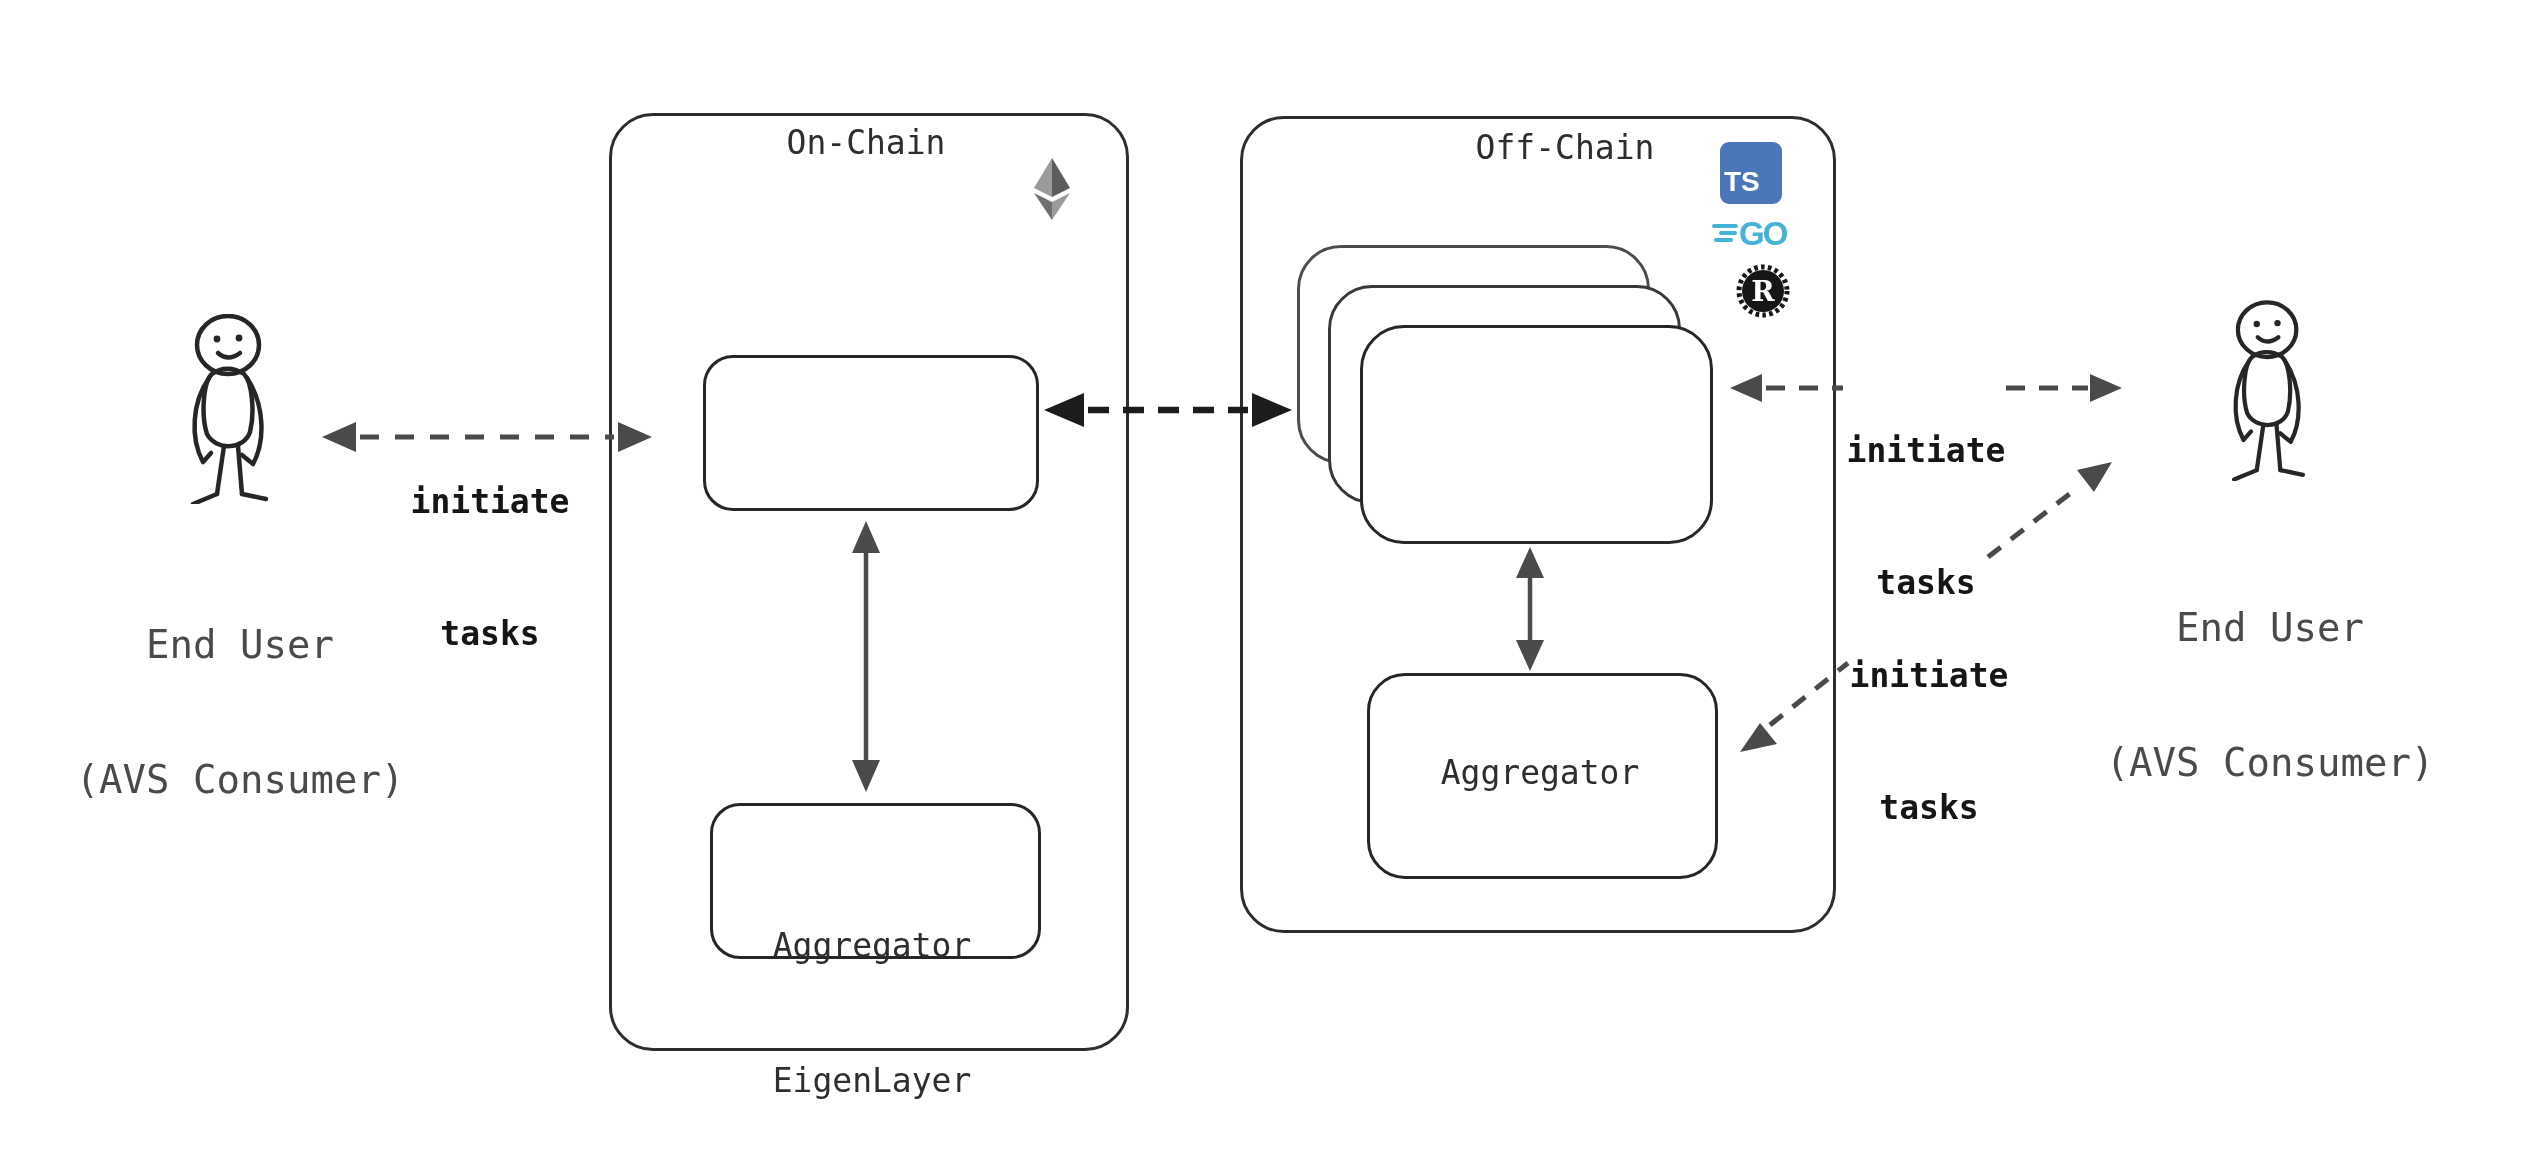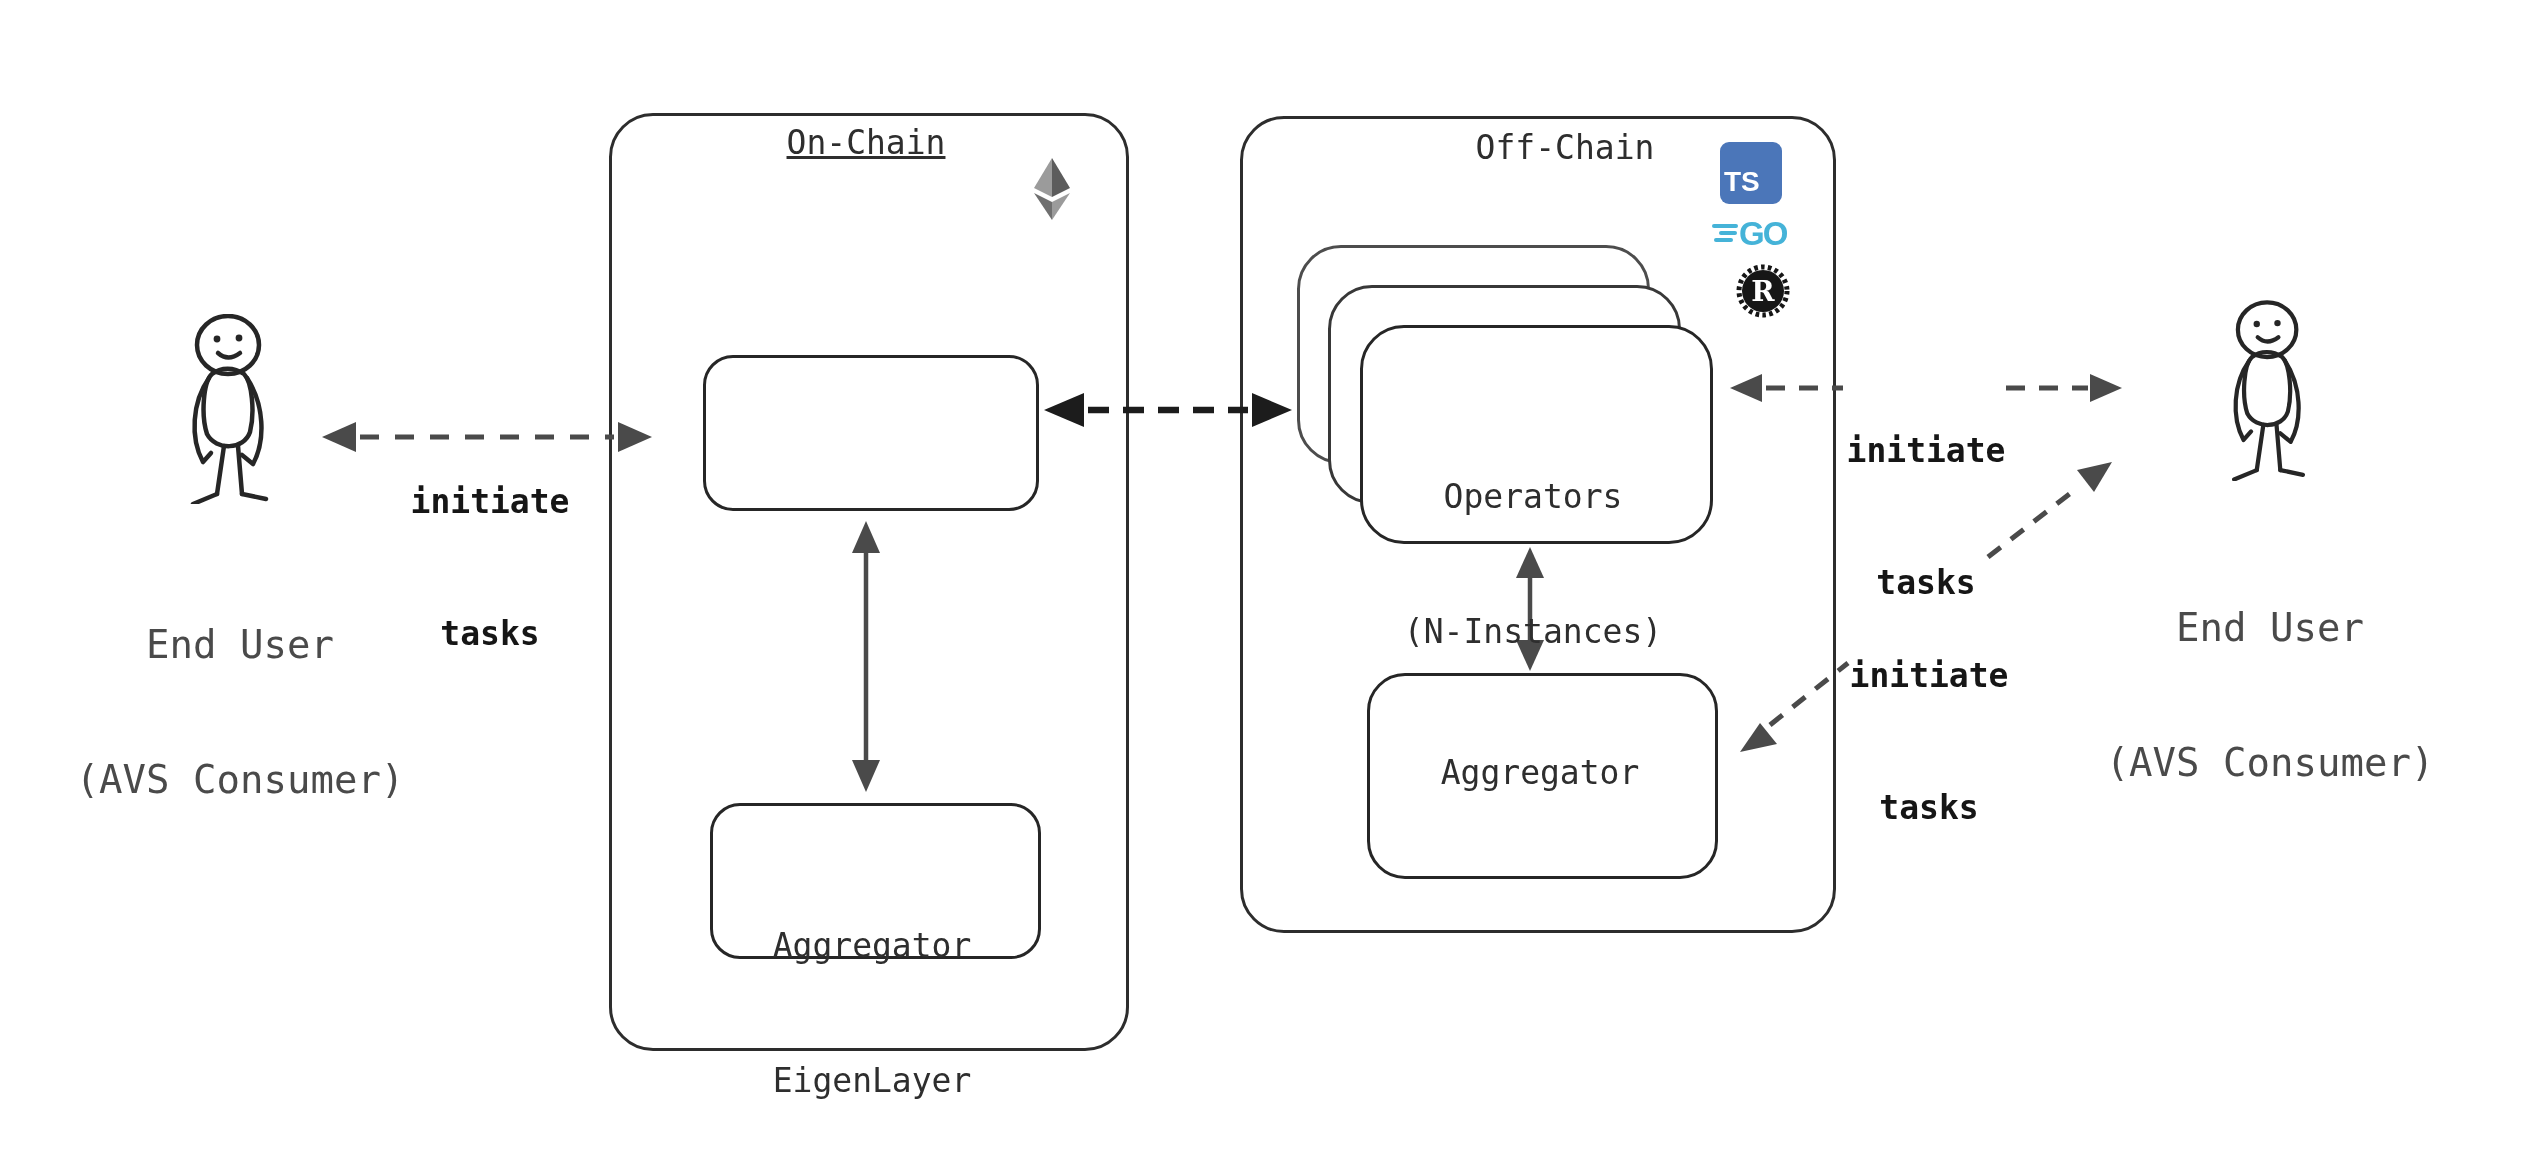--- a/index.html
+++ b/index.html
@@ -22,38 +22,34 @@
   .z1{z-index:1}.z2{z-index:2}.z3{z-index:3}.z4{z-index:4}.z8{z-index:8}
 </style>
 </head>
 <body>
 
 <div class="canvas">
 
   <div class="frame z1" style="left:609px;top:113px;width:514px;height:932px;"></div>
   <div class="frame z1" style="left:1240px;top:116px;width:590px;height:811px;"></div>
 
-  <div class="lbl frame-title z8" style="left:866px;top:120px;text-decoration:underline;">On-Chain</div>
+  <div class="lbl frame-title z8" style="left:866px;top:120px;">On-Chain</div>
   <div class="lbl frame-title z8" style="left:1530px;top:125px;margin-left:35px;">Off-Chain</div>
 
   <div class="node z2" style="left:703px;top:355px;width:330px;height:150px;border-radius:30px;"></div>
 
   <div class="node z2" style="left:710px;top:803px;width:325px;height:150px;border-radius:30px;"></div>
   <div class="lbl node-label z8" style="left:872px;top:833px;">
     <span>Aggregator</span>
     <span>EigenLayer</span>
   </div>
 
   <div class="node z2" style="left:1297px;top:245px;width:347px;height:213px;border-radius:44px;border-color:#4d4d4d;"></div>
   <div class="node z3" style="left:1328px;top:285px;width:347px;height:213px;border-radius:44px;border-color:#383838;"></div>
   <div class="node z4" style="left:1360px;top:325px;width:347px;height:213px;border-radius:44px;"></div>
-  <div class="lbl node-label z8" style="left:1533px;top:384px;">
-    <span>Operators</span>
-    <span>(N-Instances)</span>
-  </div>
 
   <div class="node z2" style="left:1367px;top:673px;width:345px;height:200px;border-radius:38px;"></div>
   <div class="lbl node-label z8" style="left:1540px;top:750px;">Aggregator</div>
 
   <div class="lbl edge-label z8" style="left:490px;top:392px;">
     <span>initiate</span>
     <span>tasks</span>
   </div>
   <div class="lbl edge-label z8" style="left:1926px;top:341px;">
     <span>initiate</span>

